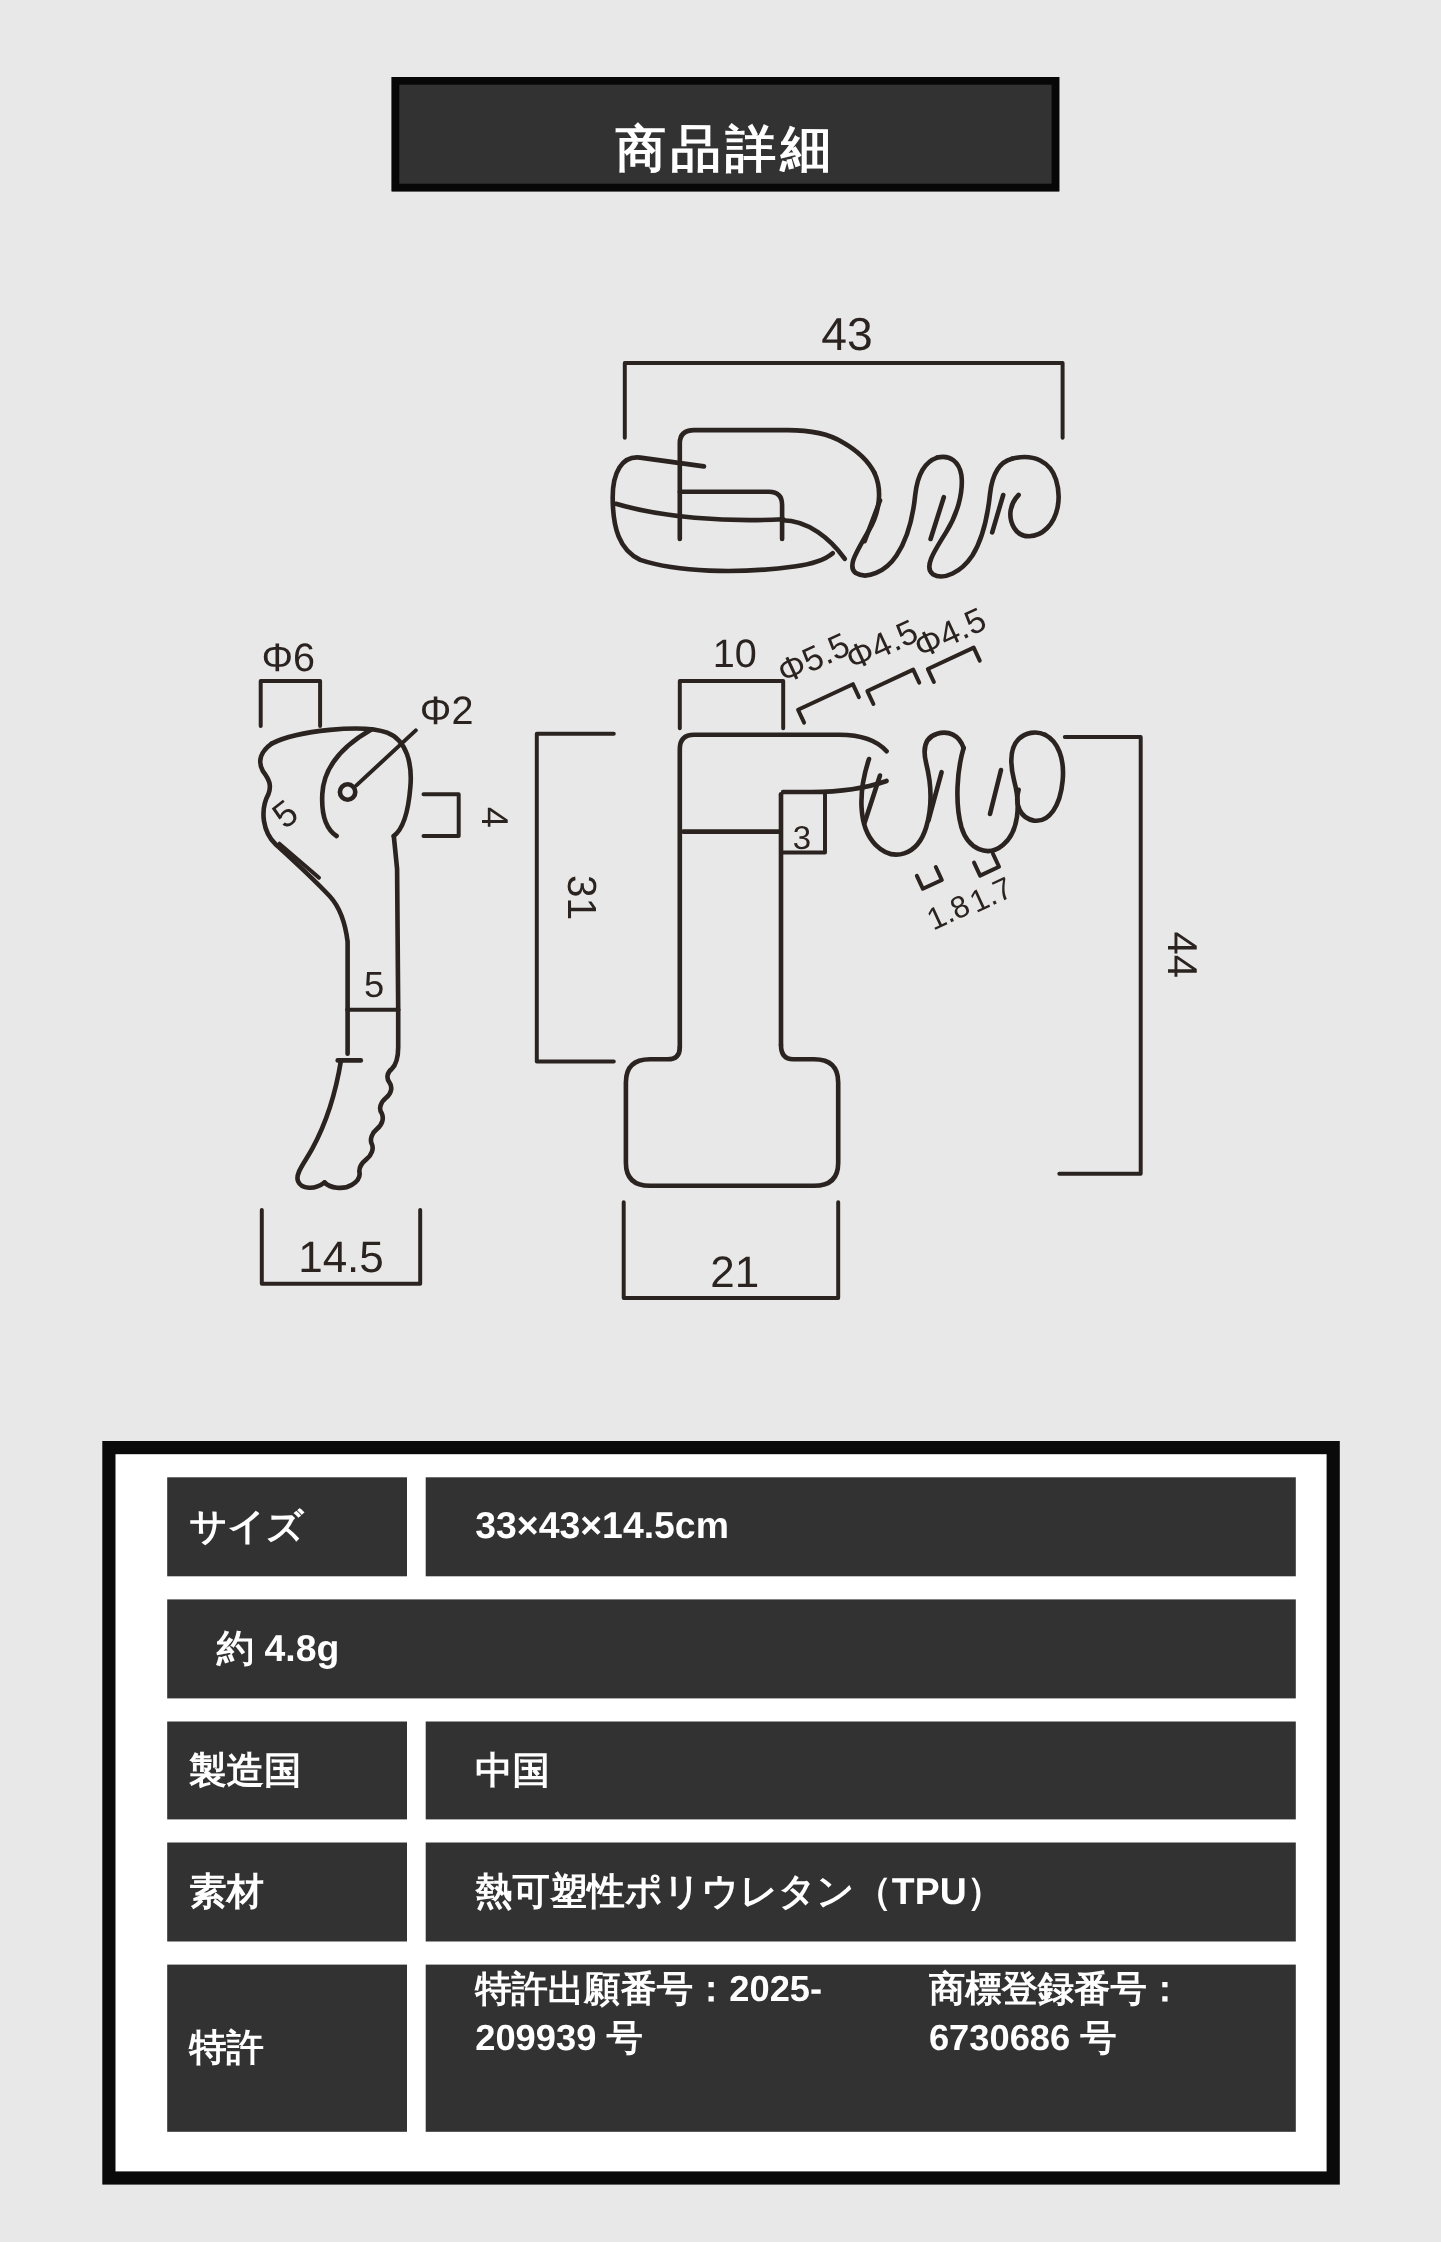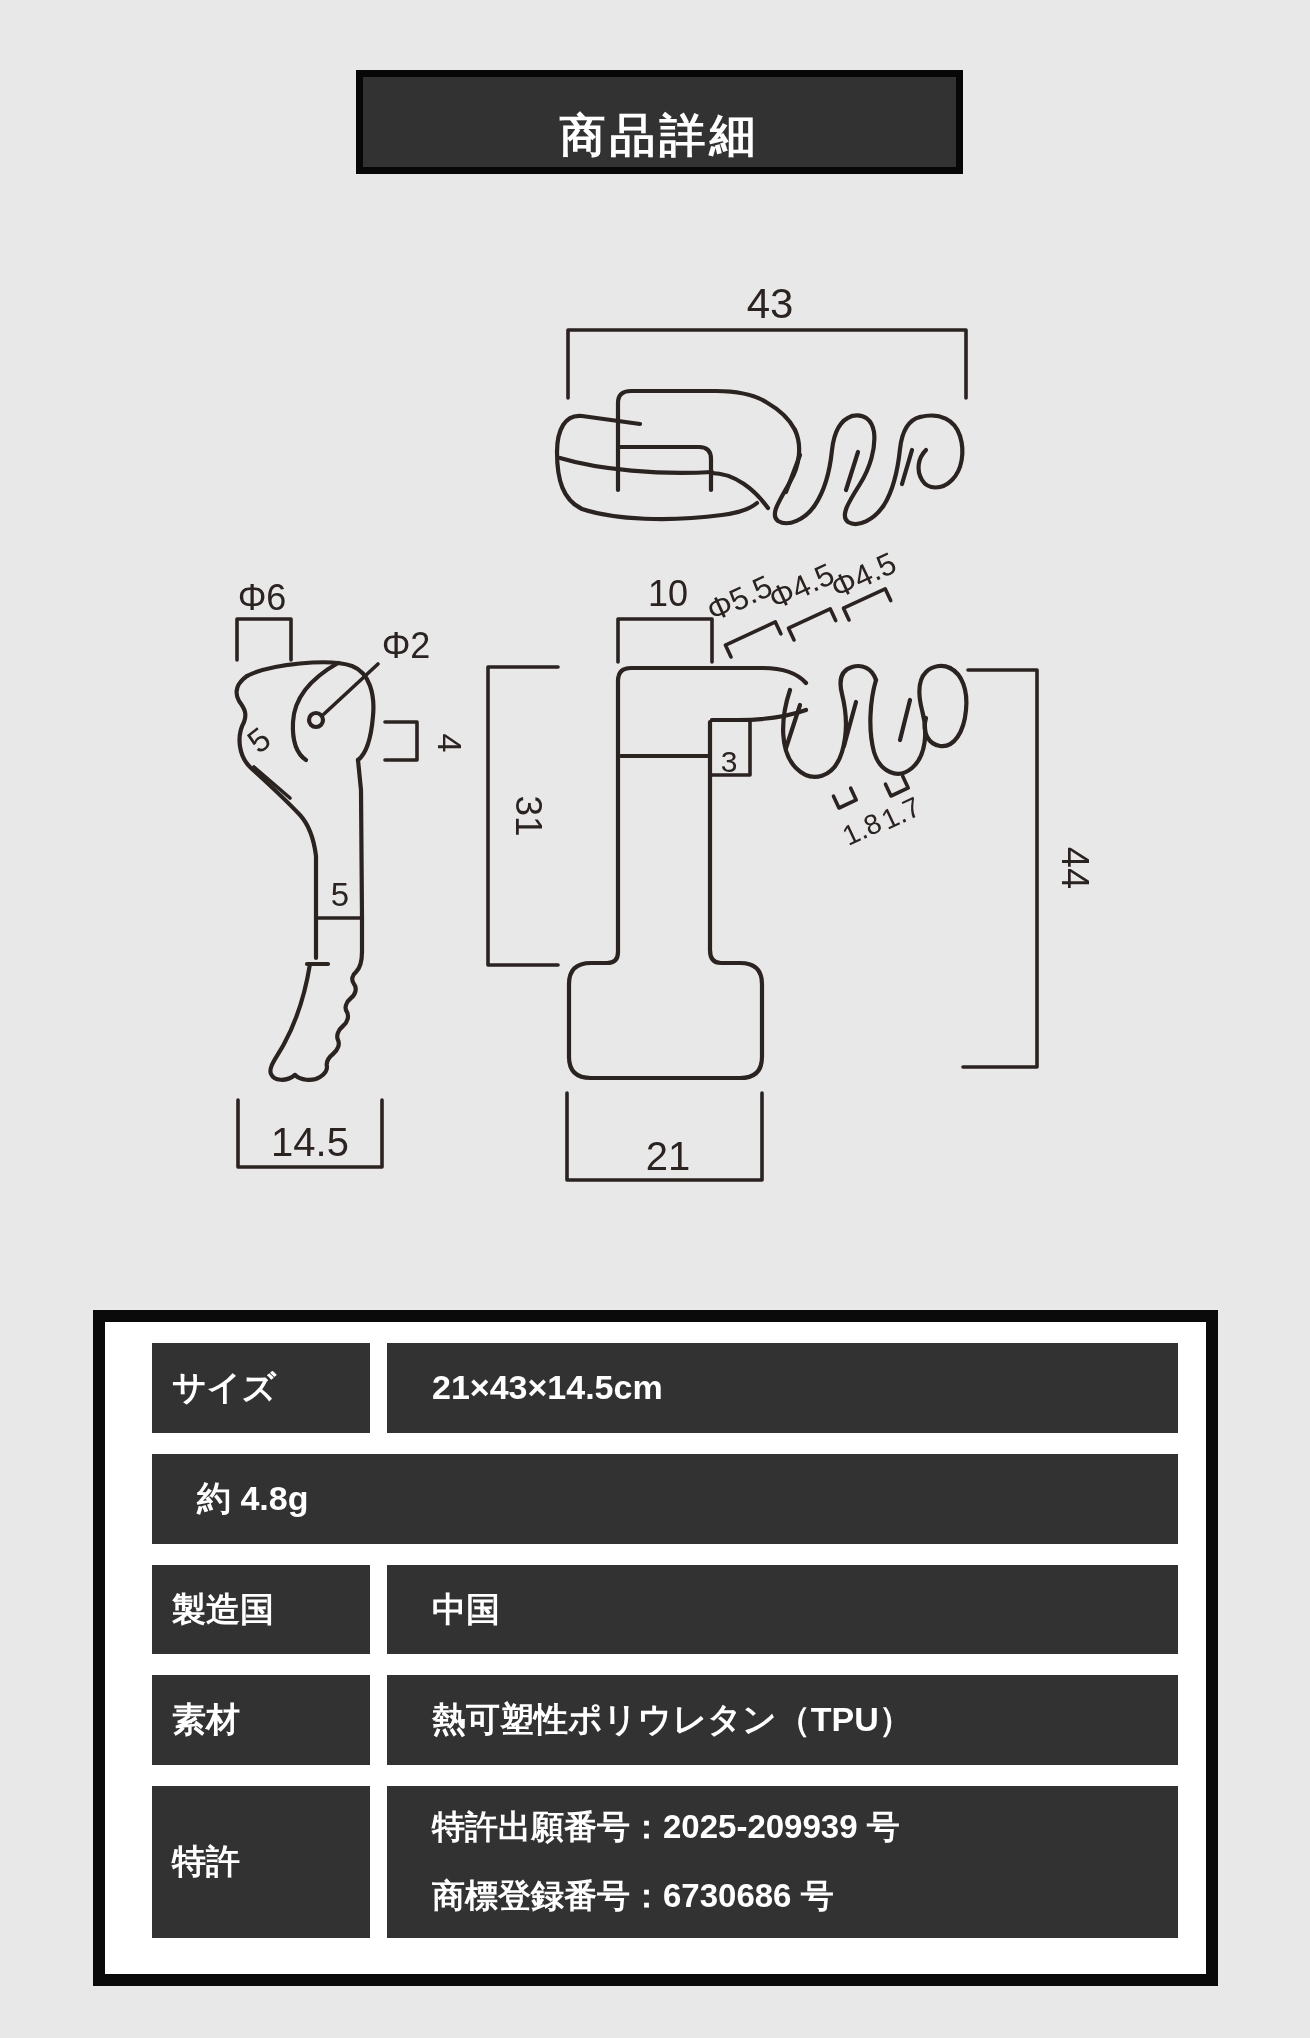--- a/index.html
+++ b/index.html
@@ -34,21 +34,21 @@
   .spec-row:last-child{margin-bottom:0;height:152px;}
   .spec-label{
     width:218px;flex:0 0 218px;background:#323232;color:#fff;
     font-size:34px;font-weight:bold;display:flex;align-items:center;
     padding-left:20px;box-sizing:border-box;
   }
   .spec-value{
     flex:1;background:#323232;color:#fff;font-size:34px;font-weight:bold;
     display:flex;align-items:center;padding-left:45px;box-sizing:border-box;
   }
-  .spec-value.multiline{flex-direction:column;align-items:flex-start;justify-content:center;gap:24px;font-size:33px;}
+  .spec-value.multiline{align-items:flex-start;justify-content:center;gap:24px;font-size:33px;}
 </style>
 </head>
 <body>
 
 <div class="title-box">
   <span>商品詳細</span>
 </div>
 
 <svg class="drawing" width="1310" height="1310" viewBox="0 0 1310 1310">
 
@@ -132,21 +132,21 @@
     <path class="dim" d="M567,1093 L567,1180 L762,1180 L762,1093"></path>
     <text x="668" y="1170" text-anchor="middle" font-size="40">21</text>
   </g>
 </svg>
 
 <div class="spec-table">
   <div class="spec-inner">
 
     <div class="spec-row">
       <div class="spec-label">サイズ</div>
-      <div class="spec-value">21×43×14.5cm</div>
+      <div class="spec-value">33×43×14.5cm</div>
     </div>
 
     <div class="spec-row">
       <div class="spec-value">約 4.8g</div>
     </div>
 
     <div class="spec-row">
       <div class="spec-label">製造国</div>
       <div class="spec-value">中国</div>
     </div>

